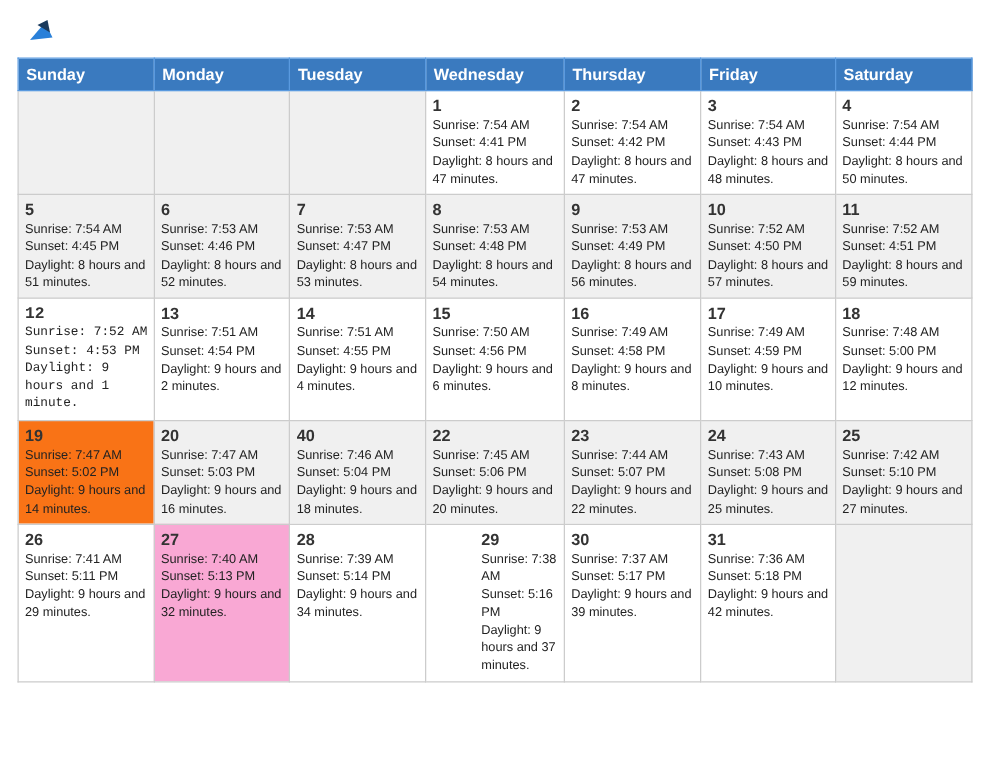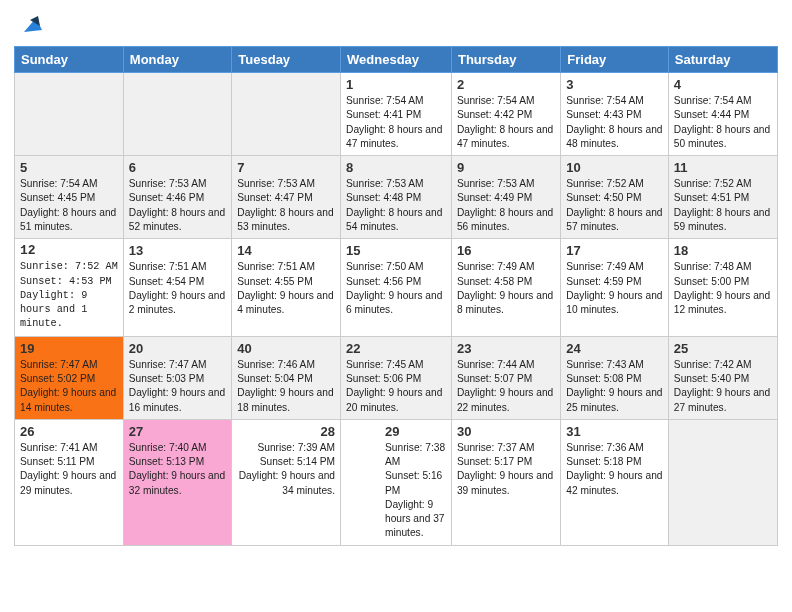--- a/index.html
+++ b/index.html
@@ -281,38 +281,38 @@
           </td>
           <td style="background: rgb(240, 240, 240);">
             <span class="day-num">24</span>
             <div class="day-info" style="white-space: pre-line;">Sunrise: 7:43 AM
 Sunset: 5:08 PM
 Daylight: 9 hours and 25 minutes.</div>
           </td>
           <td style="background: rgb(240, 240, 240);">
             <span class="day-num">25</span>
             <div class="day-info" style="white-space: pre-line;">Sunrise: 7:42 AM
-Sunset: 5:40 PM
+Sunset: 5:10 PM
 Daylight: 9 hours and 27 minutes.</div>
           </td>
         </tr>
         <tr>
           <td style="background: rgb(255, 255, 255);">
             <span class="day-num">26</span>
             <div class="day-info" style="white-space: pre-line;">Sunrise: 7:41 AM
 Sunset: 5:11 PM
 Daylight: 9 hours and 29 minutes.</div>
           </td>
           <td style="background: #f9a8d4; margin-top: 28px;">
             <span class="day-num">27</span>
             <div class="day-info" style="white-space: pre-line;">Sunrise: 7:40 AM
 Sunset: 5:13 PM
 Daylight: 9 hours and 32 minutes.</div>
           </td>
-          <td style="background: rgb(255, 255, 255); text-align: right;">
+          <td style="background: rgb(255, 255, 255);">
             <span class="day-num">28</span>
             <div class="day-info" style="white-space: pre-line;">Sunrise: 7:39 AM
 Sunset: 5:14 PM
 Daylight: 9 hours and 34 minutes.</div>
           </td>
           <td style="background: rgb(255, 255, 255); padding-left: 44px;">
             <span class="day-num">29</span>
             <div class="day-info" style="white-space: pre-line;">Sunrise: 7:38 AM
 Sunset: 5:16 PM
 Daylight: 9 hours and 37 minutes.</div>

